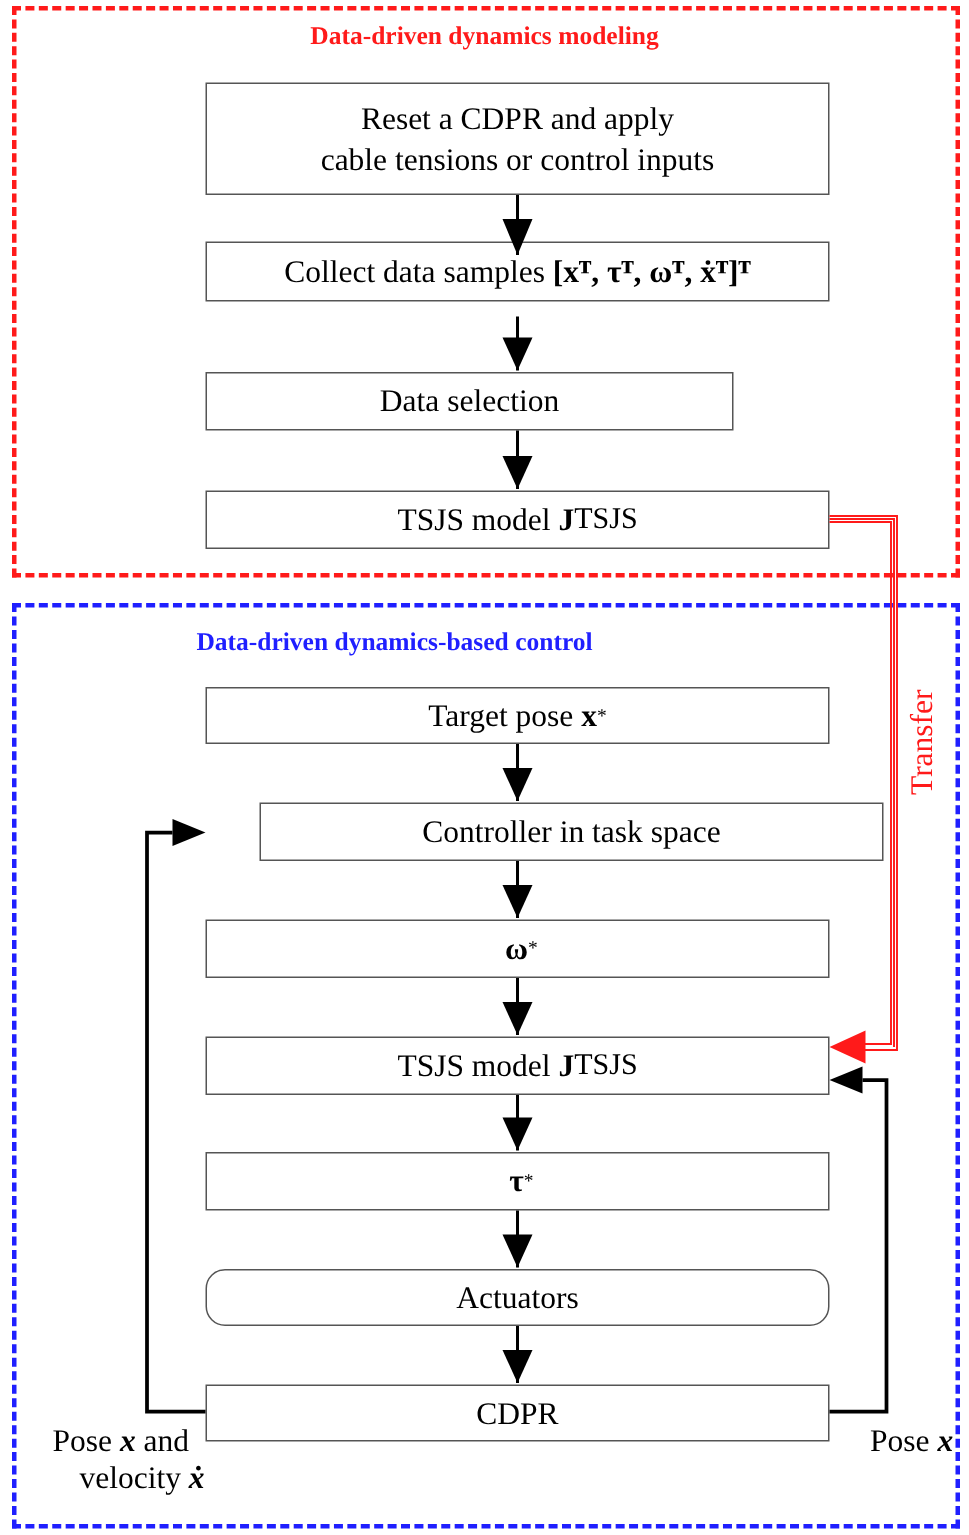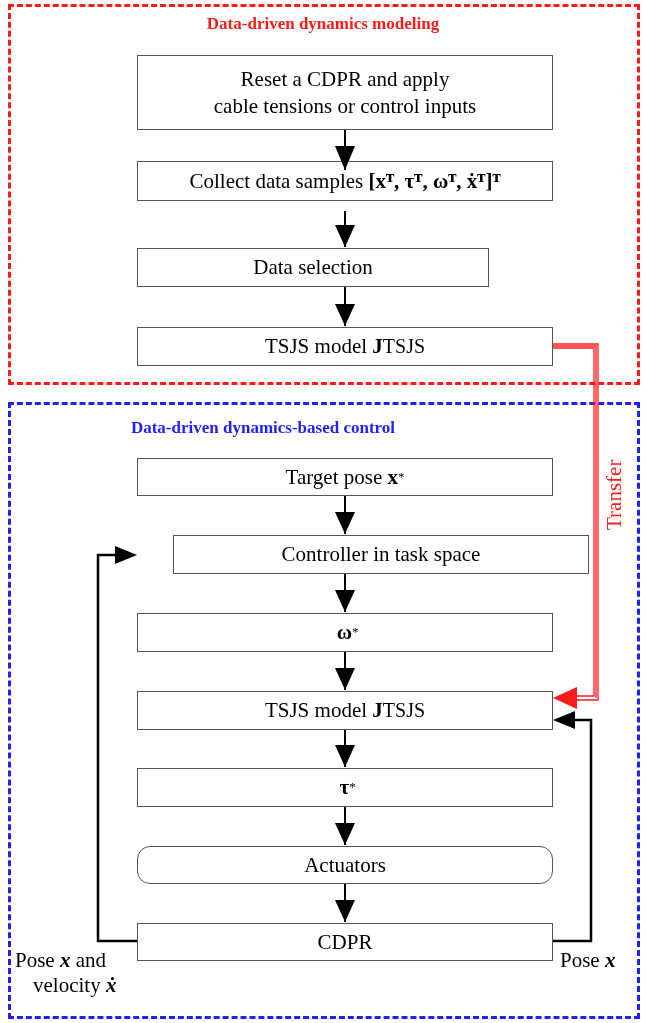--- a/index.html
+++ b/index.html
@@ -13,21 +13,21 @@
   .frame-title { position: absolute; left: 0; width: 646px; text-align: center;
                  font-weight: bold; font-size: 17px; }
   .title-red { top: 14px; color: #ff1a1a; }
   .title-blue { top: 418px; color: #1f1fff; left: -60px; }
   .box { position: absolute; box-sizing: border-box; border: 1.5px solid #555;
          background: #fff; display: flex; align-items: center; justify-content: center;
          text-align: center; font-size: 21px; line-height: 1.25; }
   .box .math { font-weight: bold; }
   .box .sub { font-size: 20px; vertical-align: -3px; font-weight: normal; }
   .box sup { font-size: 13px; }
-  .label { position: absolute; font-size: 21px; line-height: 1.2; }
+  .label { position: absolute; font-size: 21px; line-height: 1.2; margin-left: 20px; }
   .label .math { font-weight: bold; font-style: italic; }
   .transfer { position: absolute; left: 602px; top: 530px; color: #ff1a1a;
               font-size: 21px; transform: rotate(-90deg); transform-origin: left top; }
   svg.overlay { position: absolute; left: 0; top: 0; }
 </style>
 </head>
 <body>
 
 <div class="frame frame-red"></div>
 <div class="frame frame-blue"></div>

